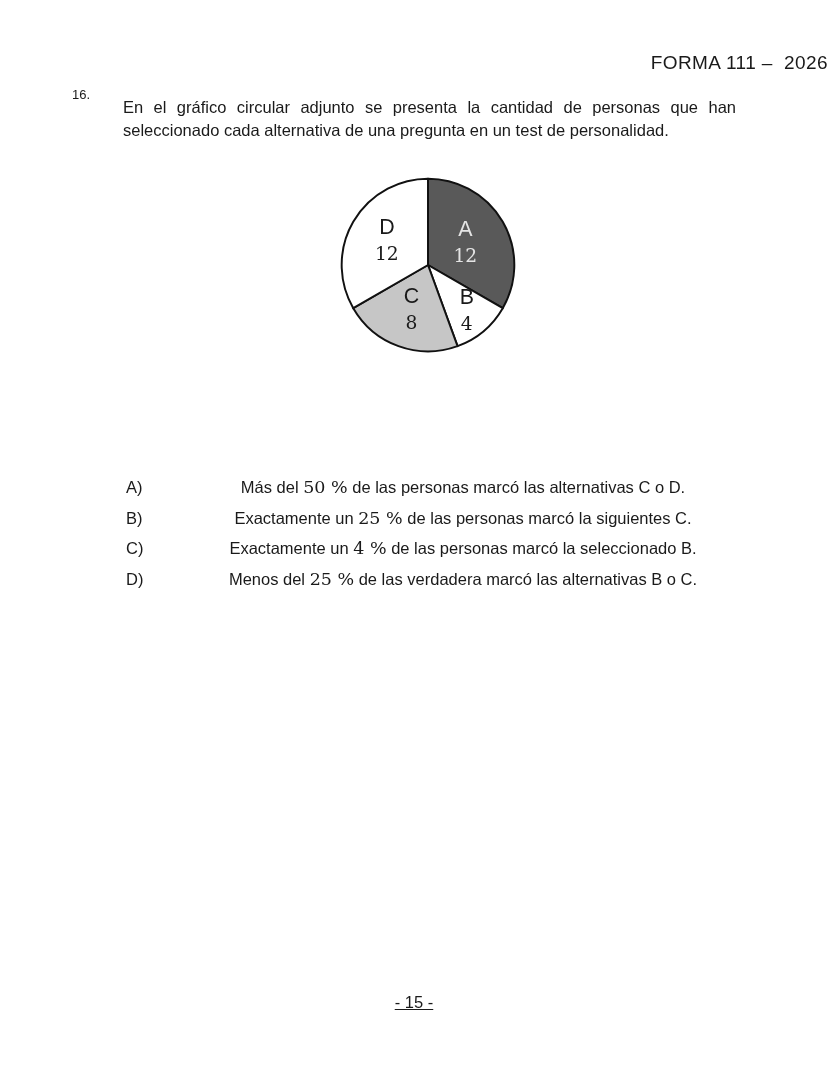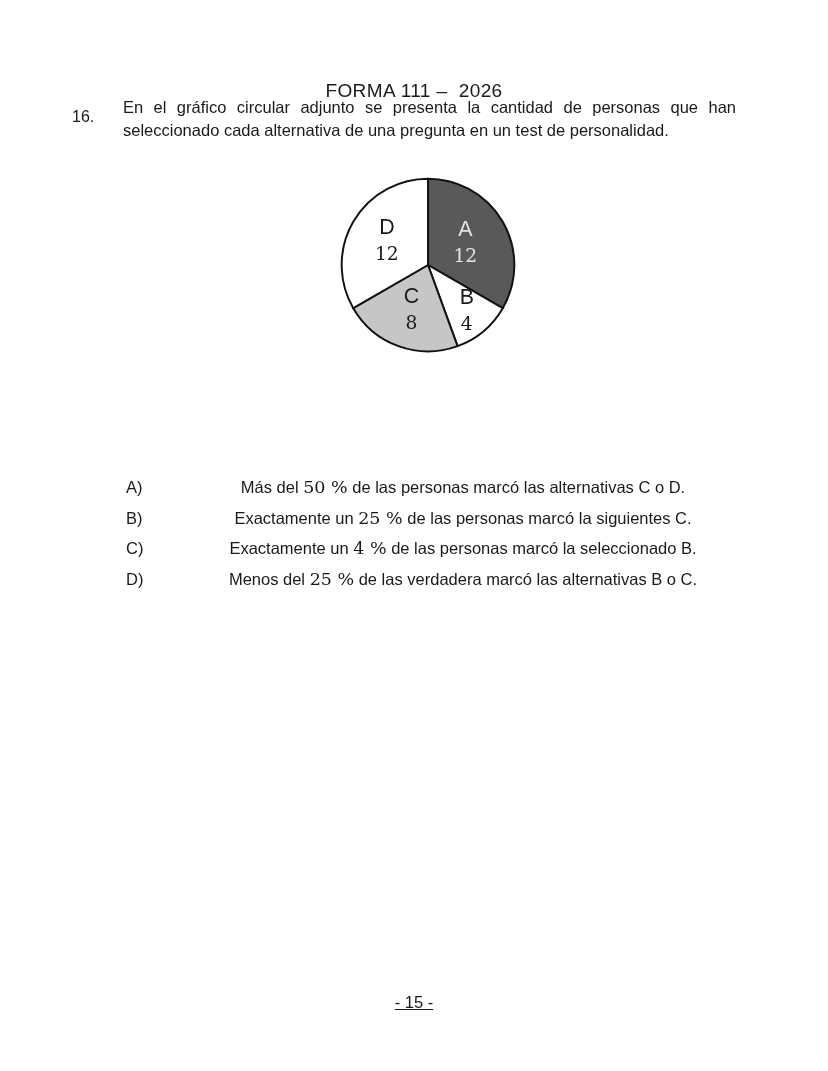--- a/index.html
+++ b/index.html
@@ -9,30 +9,29 @@
     height: 1071px;
     background: #ffffff;
     font-family: "Liberation Sans", sans-serif;
     color: #1a1a1a;
     overflow: hidden;
   }
   .doc-title {
     position: absolute;
     top: 52px;
     left: 0; right: 0;
-    text-align: center;
+    text-align: right;
     font-size: 19px;
     letter-spacing: 0.4px;
-    margin-top: 28px;
   }
   .q-number {
     position: absolute;
     left: 72px;
-    top: 108px;
-    font-size: 16px;
+    top: 87px;
+    font-size: 13px;
   }
   .q-intro {
     position: absolute;
     left: 123px;
     top: 96px;
     width: 613px;
     font-size: 16.5px;
     line-height: 22.5px;
     text-align: justify;
   }

